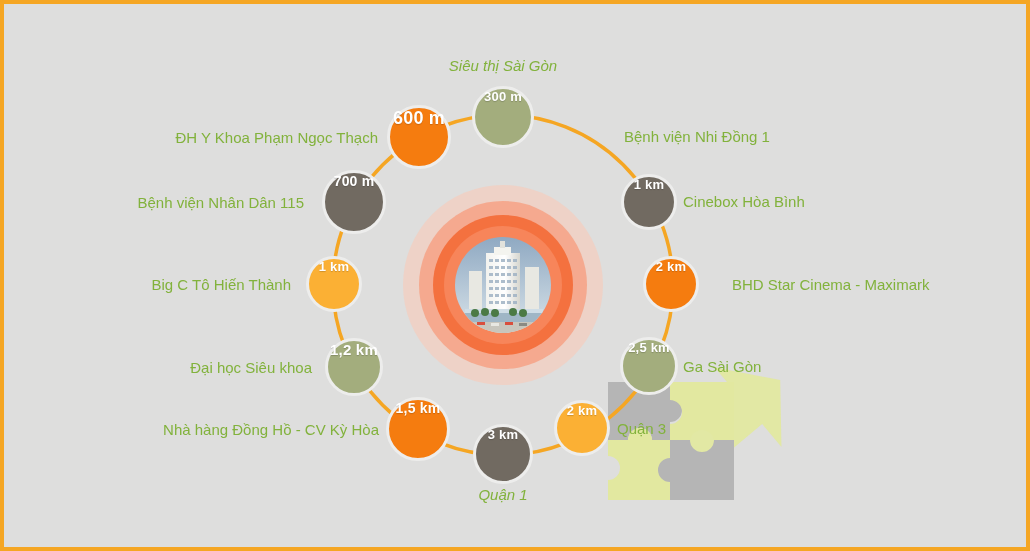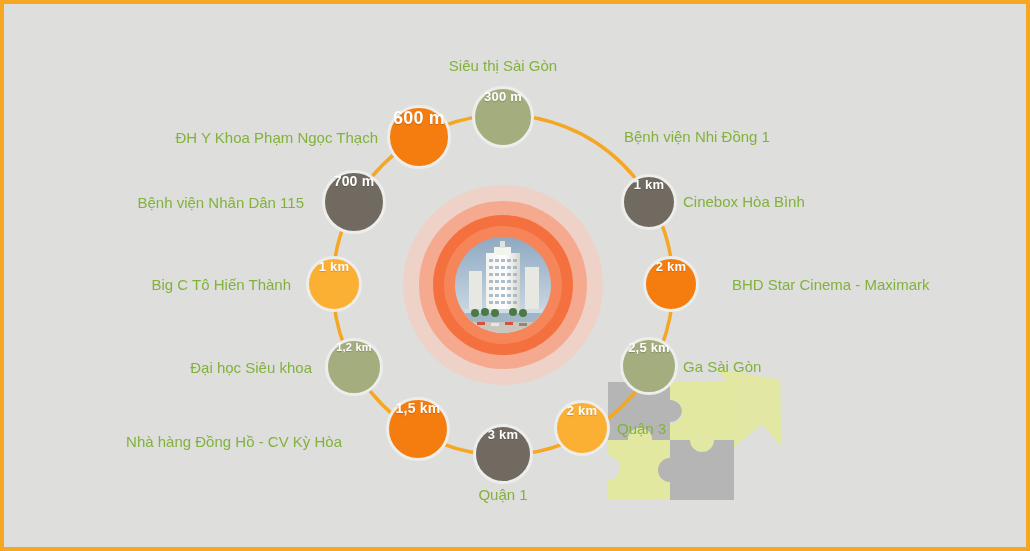--- a/index.html
+++ b/index.html
@@ -85,21 +85,21 @@
   
   .poi-label {
     position: absolute;
     color: #82b23c;
     font-size: 15px;
     white-space: nowrap;
     line-height: 1;
   }
   .poi-label.right { text-align: left; }
   .poi-label.left  { text-align: center; }
-  .poi-label.center{ text-align: right; }
+  .poi-label.center{ text-align: right; font-style: italic; }
 </style>
 </head>
 <body>
 
 <div id="stage">
   <div id="inner">
 
     <svg class="decor-layer" viewBox="0 0 1030 551" width="1030" height="551" aria-hidden="true">
       <defs>
 
@@ -255,38 +255,38 @@
       <span>Big C Tô Hiến Thành</span>
     </div>
 
     <div class="node" style="left:639px; top:252px; width:56px; height:56px; background:#f57c0f; font-size:13px;">
       <span>2 km</span>
     </div>
     <div class="poi-label right" style="left:700px; top:280px; transform:translateY(-50%);margin-left:28px;">
       <span>BHD Star Cinema - Maximark</span>
     </div>
 
-    <div class="node" style="left:321px; top:334px; width:58px; height:58px; background:#a3ad7d; font-size:11px;">
+    <div class="node" style="left:321px; top:334px; width:58px; height:58px; background:#a3ad7d; font-size:15px;">
       <span>1,2 km</span>
     </div>
     <div class="poi-label left" style="right:714px; top:363px; transform:translateY(-50%);">
       <span>Đại học Siêu khoa</span>
     </div>
 
     <div class="node" style="left:616px; top:333px; width:58px; height:58px; background:#a3ad7d; font-size:13px;">
       <span>2,5 km</span>
     </div>
     <div class="poi-label right" style="left:679px; top:362px; transform:translateY(-50%);">
       <span>Ga Sài Gòn</span>
     </div>
 
     <div class="node" style="left:382px; top:393px; width:64px; height:64px; background:#f57c0f; font-size:14px;">
       <span>1,5 km</span>
     </div>
-    <div class="poi-label left" style="right:684px; top:425px; transform:translateY(-50%);margin-top:12px;">
+    <div class="poi-label left" style="right:647px; top:425px; transform:translateY(-50%);">
       <span>Nhà hàng Đồng Hồ - CV Kỳ Hòa</span>
     </div>
 
     <div class="node" style="left:550px; top:396px; width:56px; height:56px; background:#fbb034; font-size:13px;">
       <span>2 km</span>
     </div>
     <div class="poi-label right" style="left:613px; top:424px; transform:translateY(-50%);">
       <span>Quận 3</span>
     </div>
 

